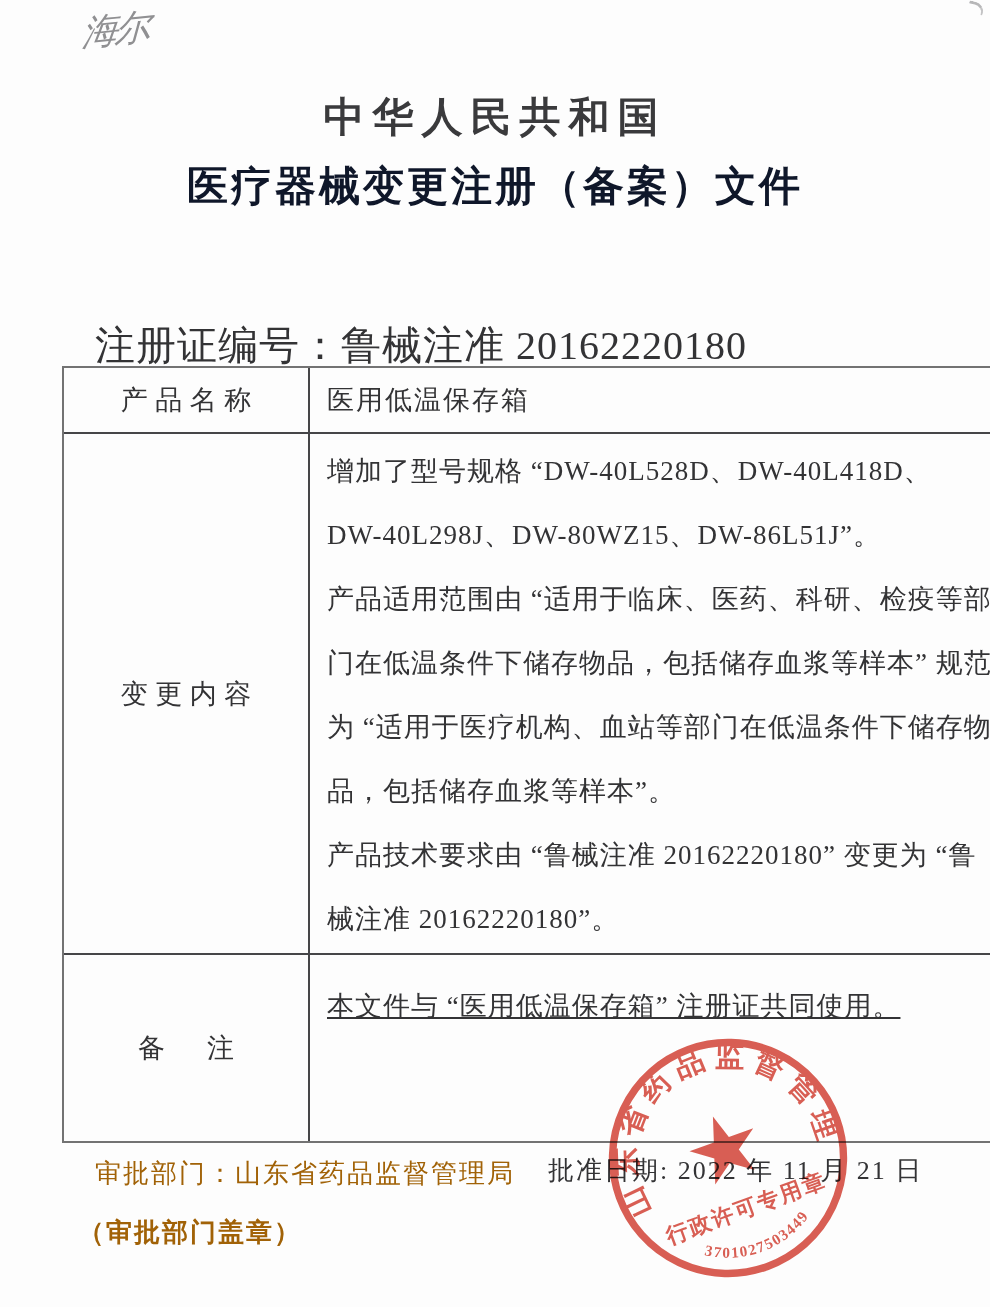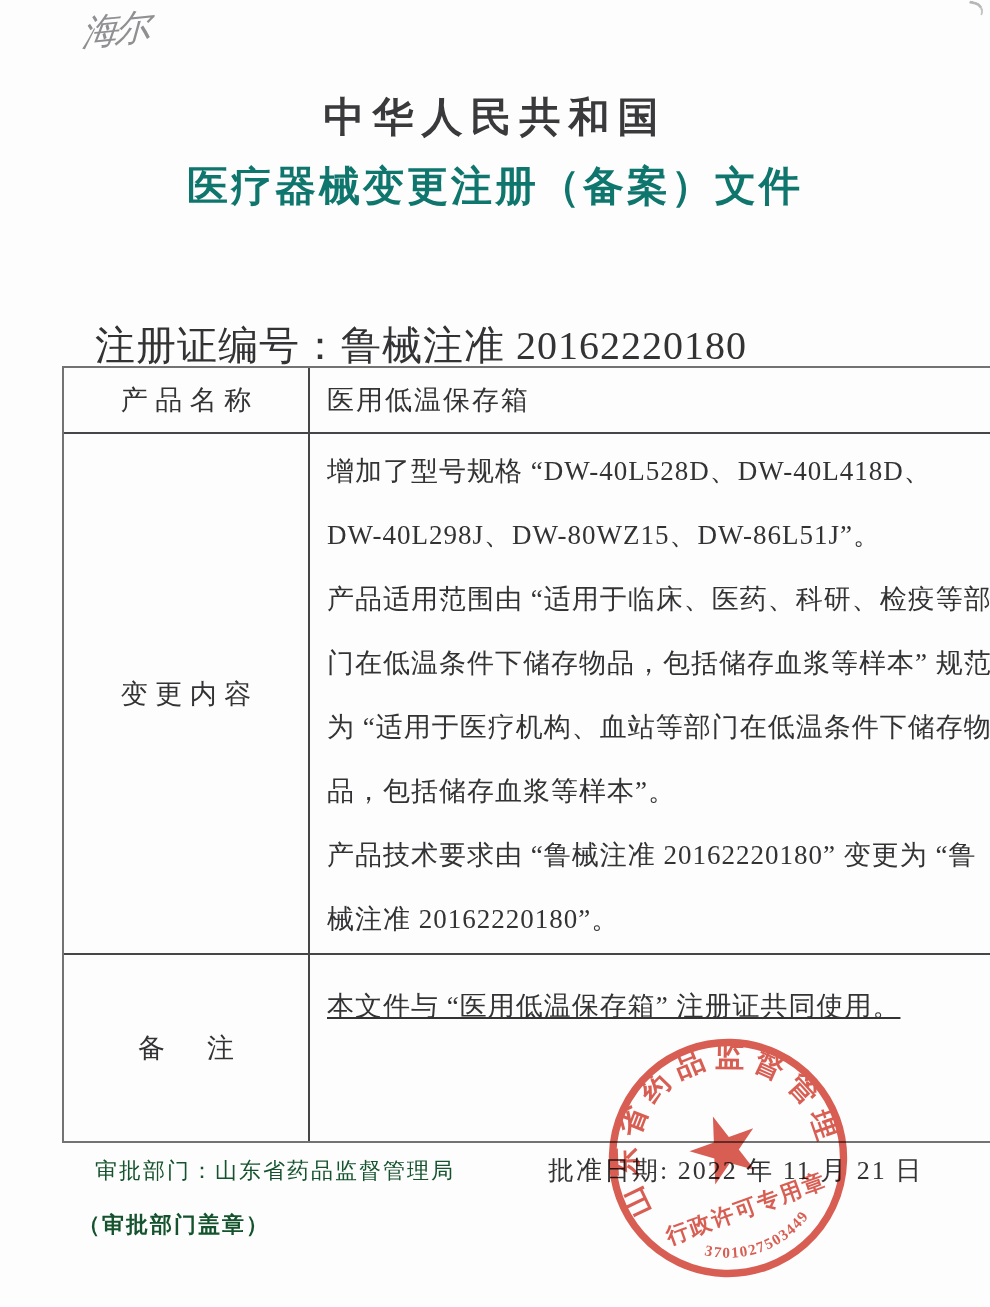--- a/index.html
+++ b/index.html
@@ -50,21 +50,21 @@
     font-weight: 700;
     font-size: 41px;
     letter-spacing: 8px;
     color: #3a3a3c;
   }
   .title-line2 {
     font-family: "Liberation Sans", "DejaVu Sans", sans-serif;
     font-weight: 700;
     font-size: 41px;
     letter-spacing: 3px;
-    color: #0f766e;
+    color: #0f172a;
     margin-top: 14px;
   }
 
   .reg-line {
     position: absolute;
     left: 95px;
     top: 318px;
     font-size: 40px;
     letter-spacing: 1px;
     color: #333335;
@@ -107,22 +107,22 @@
   }
 
   .cell.content.r3 { padding-top: 23px; text-decoration: underline; }
   .cell.content.r3 p { height: 56px; display: flex; align-items: center; letter-spacing: 1px; }
 
   
   .footer-left {
     position: absolute;
     left: 95px;
     top: 1156px;
-    font-size: 22px;
-    color: #14532d;
+    font-size: 26px;
+    color: #a16207;
     letter-spacing: 2px;
   }
   .footer-left .seal-note { margin-top: 24px; margin-left: -17px; font-weight: bold; }
   .footer-right {
     position: absolute;
     left: 548px;
     top: 1153px;
     font-size: 26px;
     color: #333335;
     letter-spacing: 2px;

